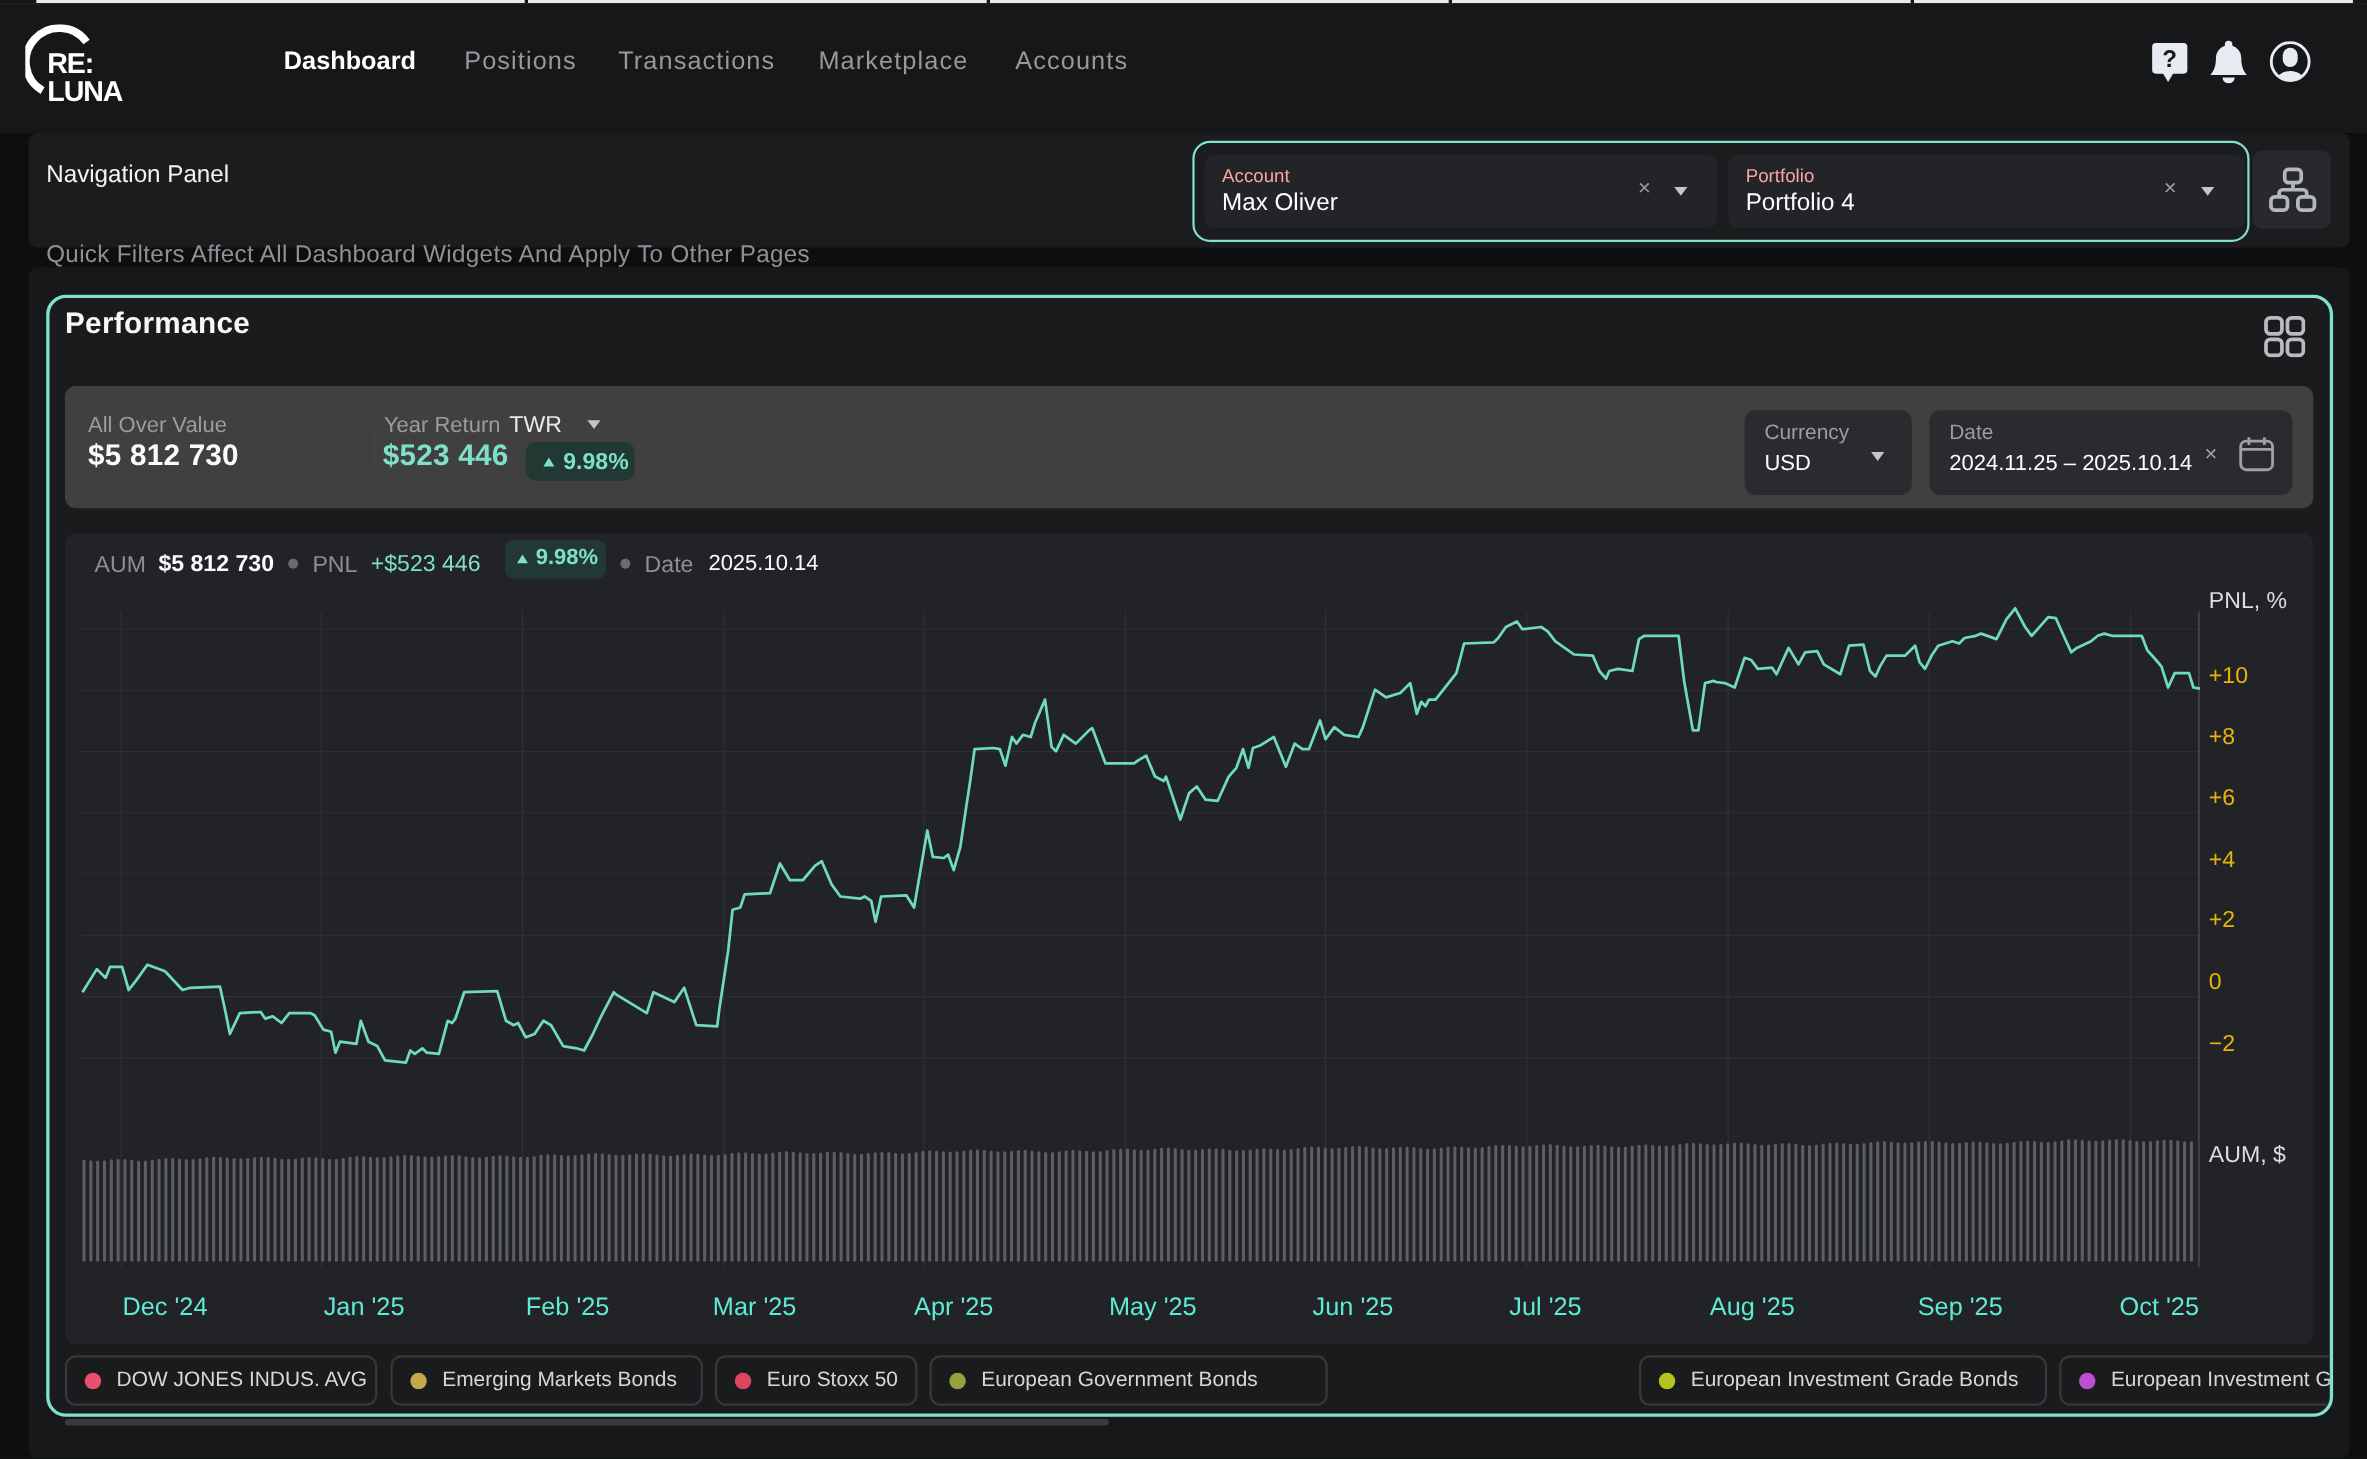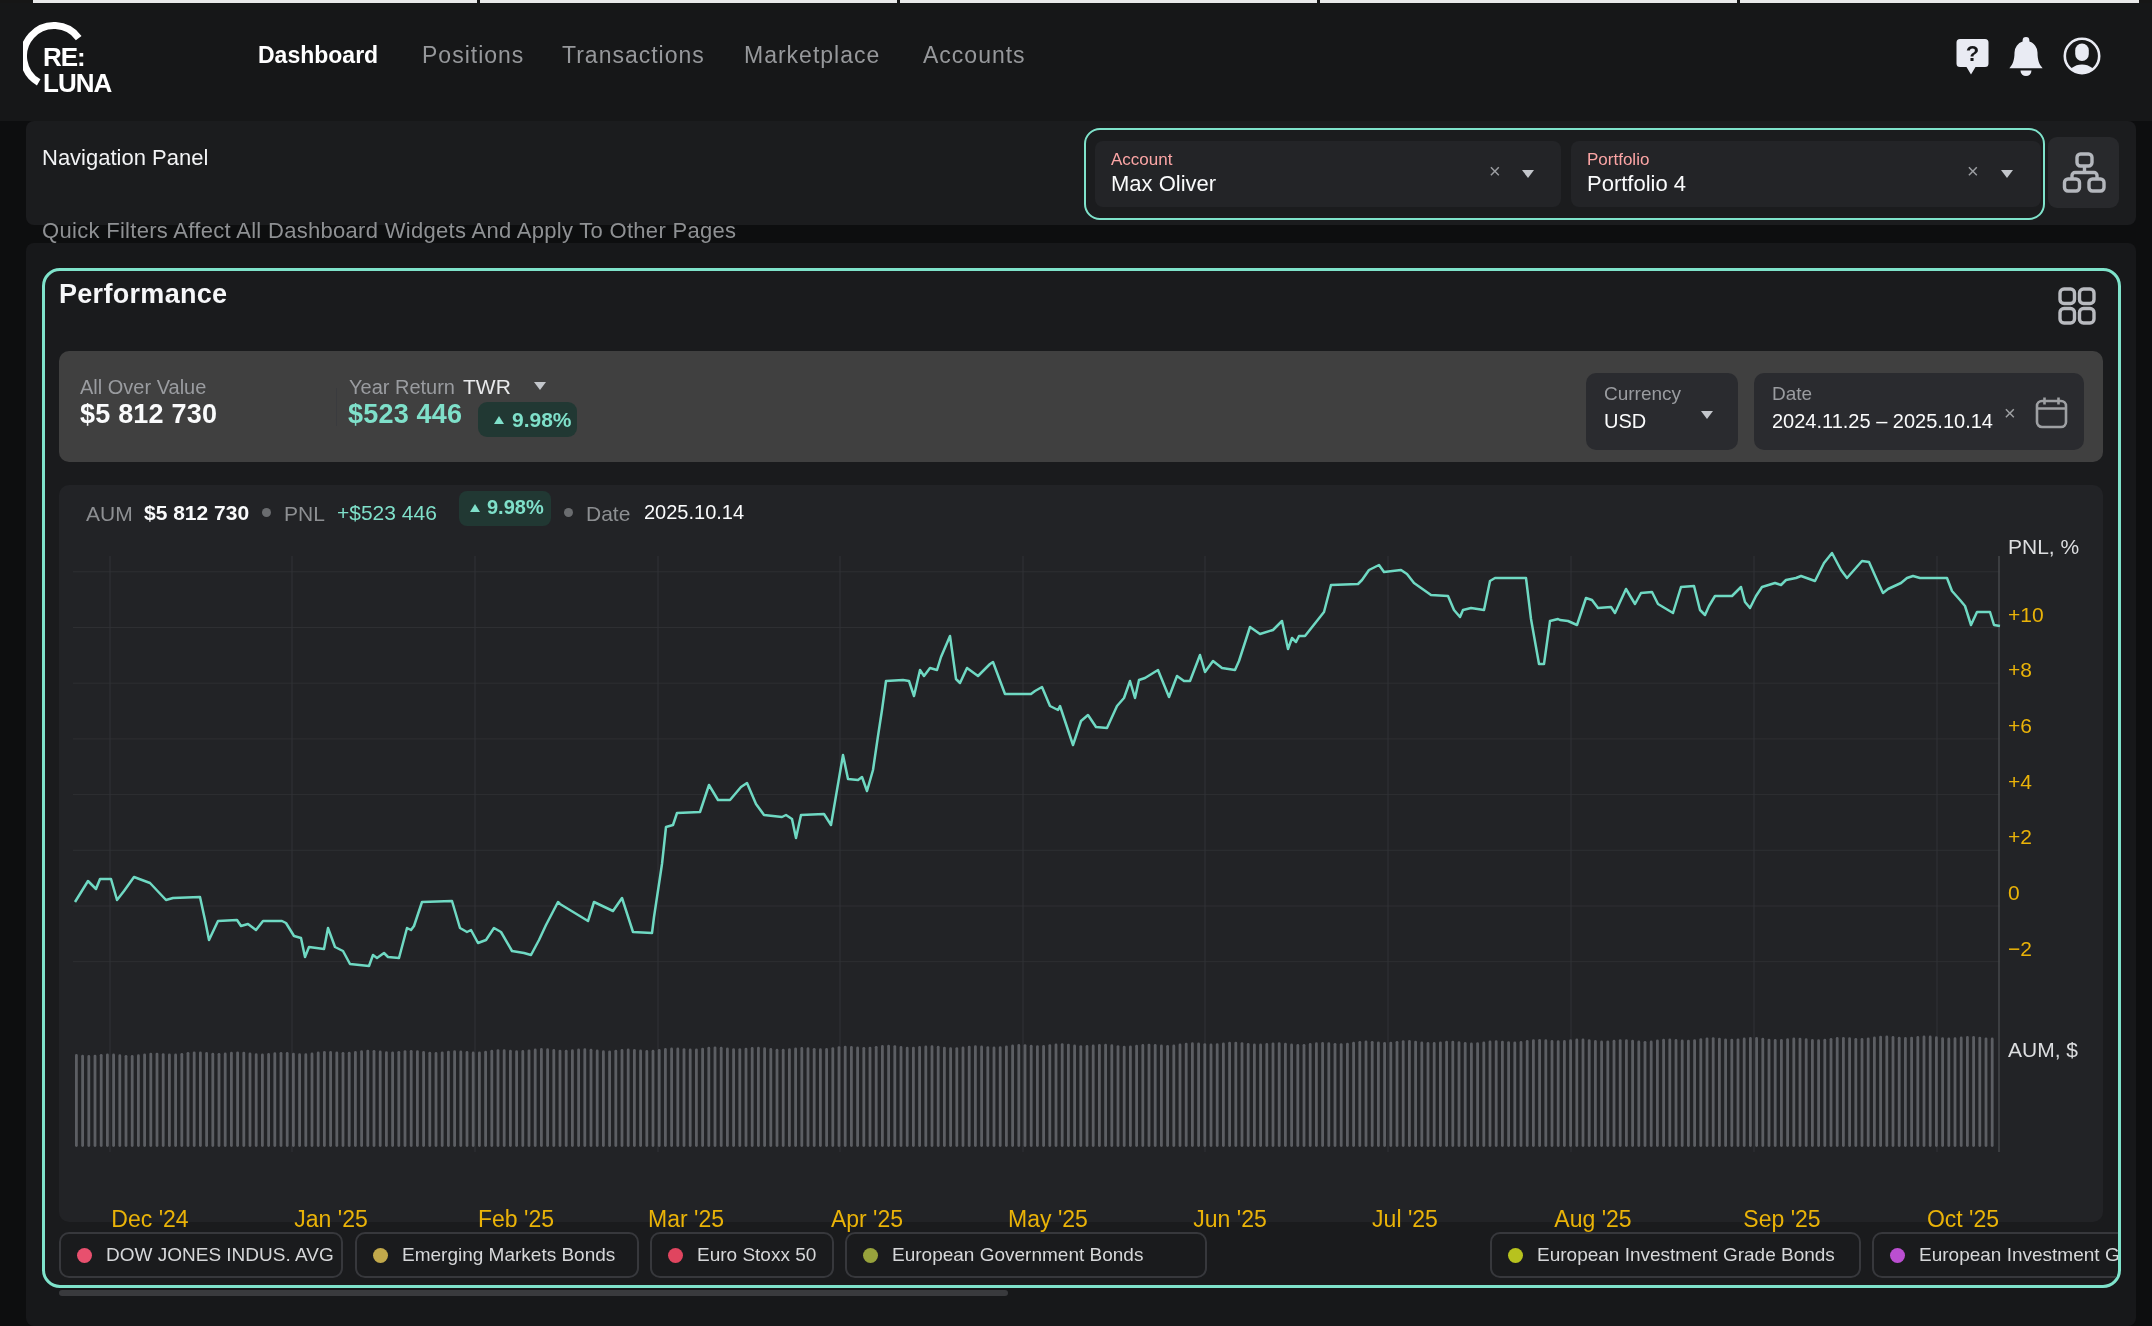--- a/index.html
+++ b/index.html
@@ -28,21 +28,21 @@
 #sbar .g { position:absolute; font-size:20px; color:#9A9CA0; }
 .big { position:absolute; font-size:27px; font-weight:bold; color:#FAFBFC; letter-spacing:.2px; }
 .bigt { position:absolute; font-size:27px; font-weight:bold; color:#7FE0CA; letter-spacing:.2px; }
 .vdiv { position:absolute; width:1px; background:#3A3B3E; }
 .badge { position:absolute; background:#213833; border-radius:9px; color:#7FE0CA; }
 .box { position:absolute; background:#2A2B2F; border-radius:10px; }
 .box .lab { position:absolute; left:18px; top:10px; font-size:19px; color:#9A9CA0; }
 .box .val { position:absolute; left:18px; top:37px; font-size:20px; color:#FAFBFC; }
 #chart { position:absolute; left:14px; top:214px; width:2044px; height:737px; background:#222326; border-radius:10px; }
 .ylab { position:absolute; left:1949px; width:80px; font-size:21px; color:#eab308; }
-.mlab { position:absolute; top:689px; transform:translateX(-50%); font-size:23px; color:#eab308;margin-top:32px; }
+.mlab { position:absolute; top:689px; transform:translateX(-50%); font-size:23px; color:#5eead4; }
 .axlab { position:absolute; left:1949px; font-size:21px; color:#DDDEE0; }
 .chip { position:absolute; top:961px; height:46px; border:2px solid #37383C; border-radius:10px;
   font-size:19px; color:#D6D7D9; line-height:42px; padding-left:45px; white-space:nowrap; overflow:hidden; }
 .cdot { position:absolute; left:16px; top:14px; width:15px; height:15px; border-radius:50%; }
 #hscroll { position:absolute; left:33px; top:1047px; width:949px; height:6px; border-radius:3px; background:#393A3D; }
 svg { display:block; }
 </style></head>
 <body>
 <div id="strip" class="abs">
     <i style="left:0;width:33px"></i>

